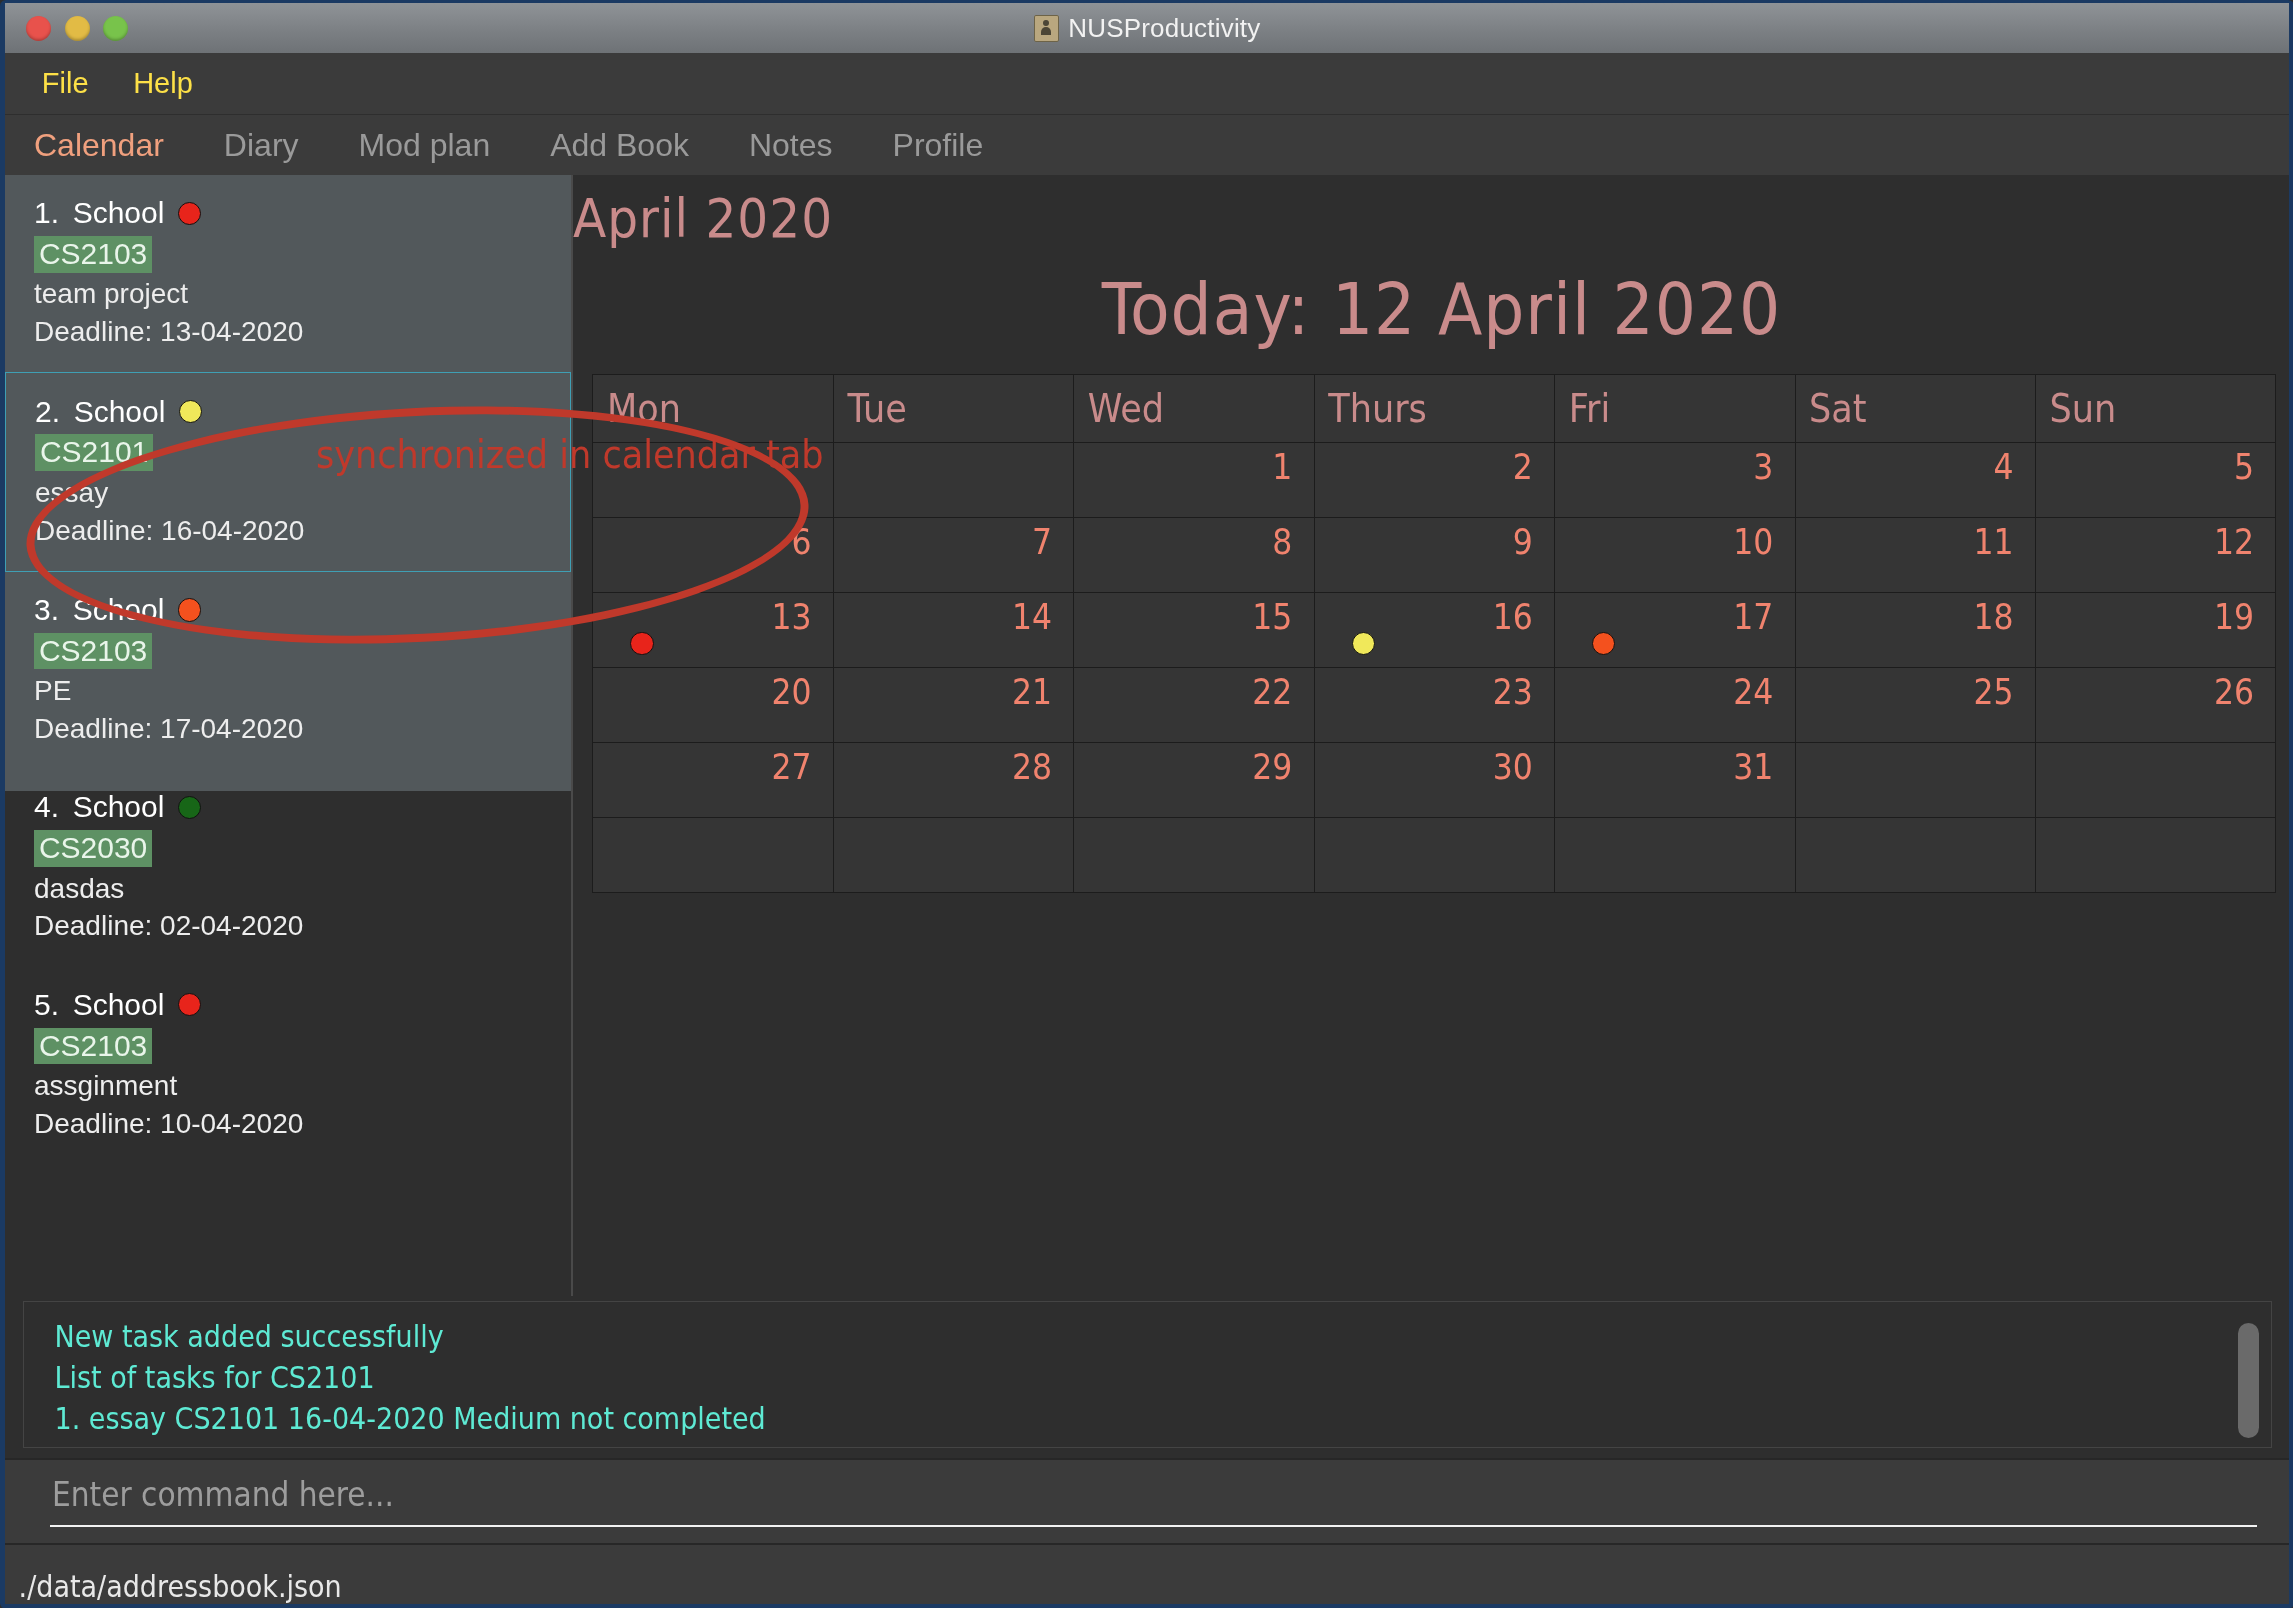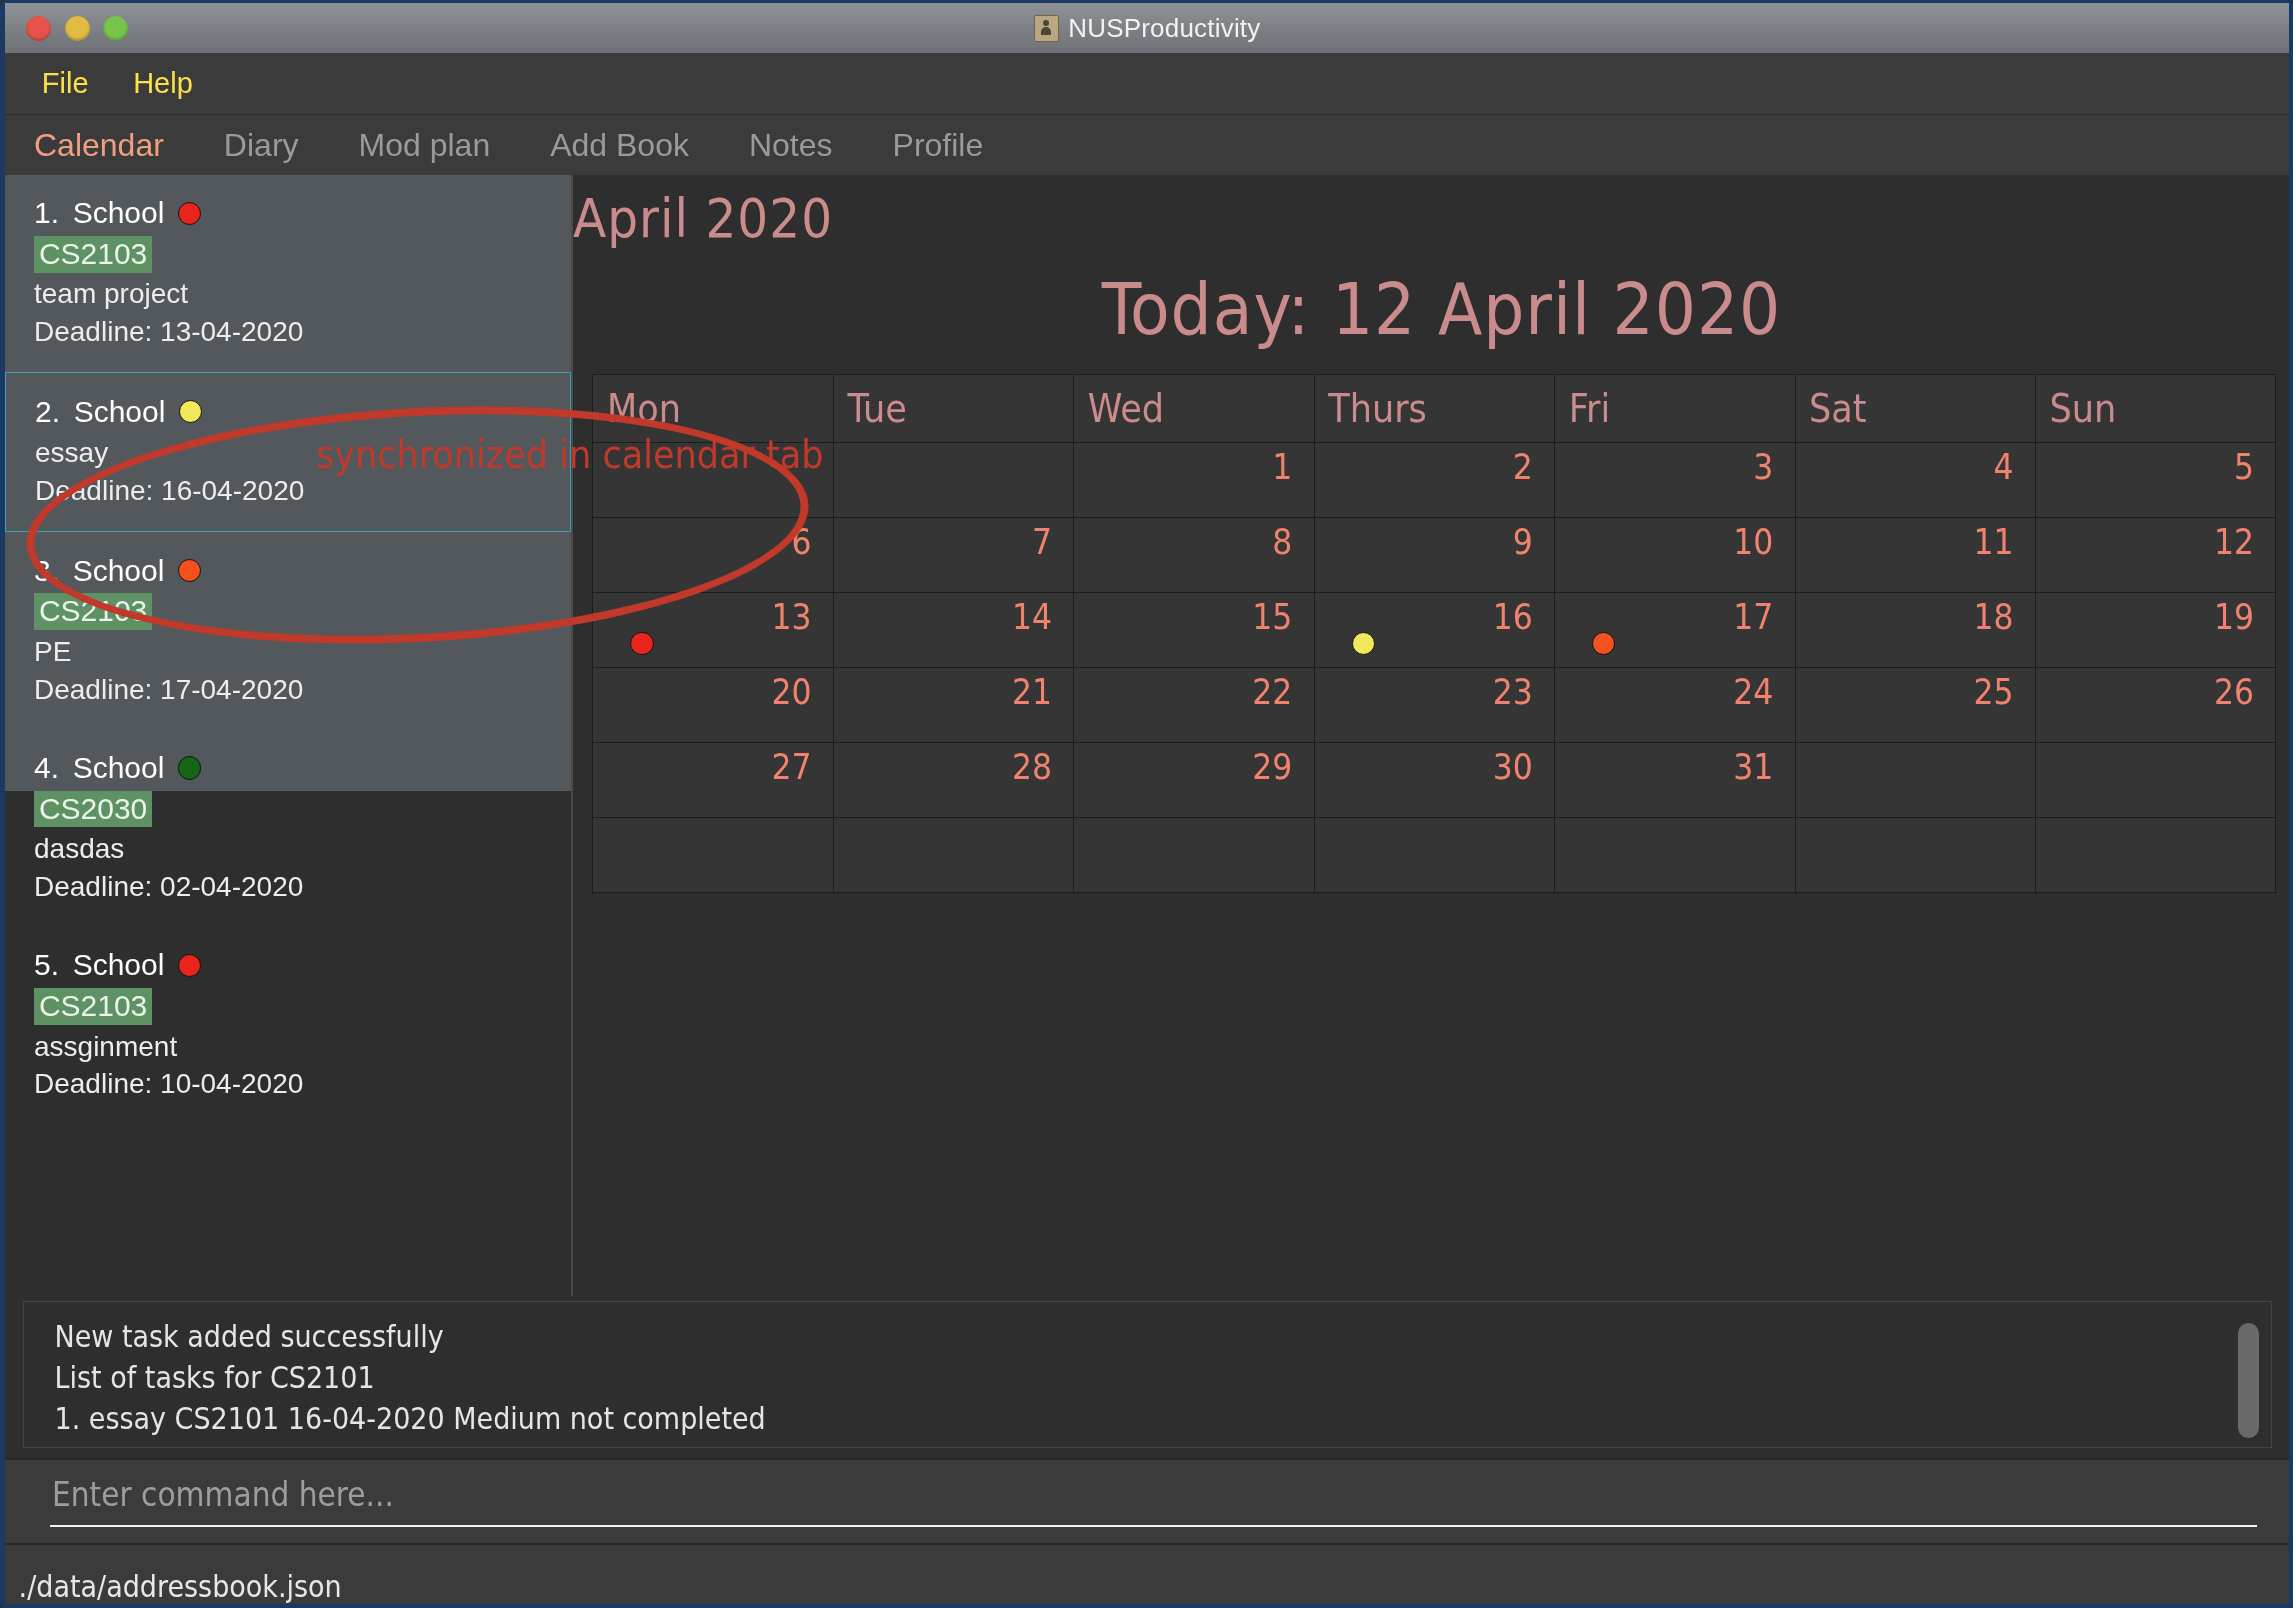--- a/index.html
+++ b/index.html
@@ -166,21 +166,21 @@
     font-stretch:condensed;z-index:51;pointer-events:none;white-space:nowrap;
   }
 
   
   #result-wrap{
     position:absolute;left:17.5px;top:1126px;width:2249px;height:147px;
     background:#2e2e2e;border:1.9px solid #444;box-sizing:border-box;
   }
   #result-text{
     padding:13.6px 0 0 31px;
-    color:#e5e5e5;font-size:30px;line-height:1.38;
+    color:#5eead4;font-size:30px;line-height:1.38;
     font-family:"DejaVu Sans Condensed","Liberation Sans",sans-serif;
     font-stretch:condensed;
   }
   #result-scroll-track{
     position:absolute;right:5.8px;top:7.8px;width:21.3px;height:132px;background:transparent;
   }
   #result-scroll-thumb{
     position:absolute;right:5.8px;top:13.6px;width:21.3px;height:115px;
     background:#6a6a6a;border-radius:10.7px;
   }
@@ -258,20 +258,21 @@
             <div><span class="task-mod">CS2103</span></div>
             <div class="task-desc">team project</div>
             <div class="task-deadline">Deadline: 13-04-2020</div>
           </div>
           <div class="task-card selected">
             <div class="task-line1">
               <span class="task-index">2.</span>
               <span class="task-cat">School</span>
               <span class="prio-dot" style="background: rgb(240, 232, 90);"></span>
             </div>
+            <div><span class="task-mod">CS2101</span></div>
             <div class="task-desc">essay</div>
             <div class="task-deadline">Deadline: 16-04-2020</div>
           </div>
           <div class="task-card">
             <div class="task-line1">
               <span class="task-index">3.</span>
               <span class="task-cat">School</span>
               <span class="prio-dot" style="background: rgb(244, 81, 30);"></span>
             </div>
             <div><span class="task-mod">CS2103</span></div>

